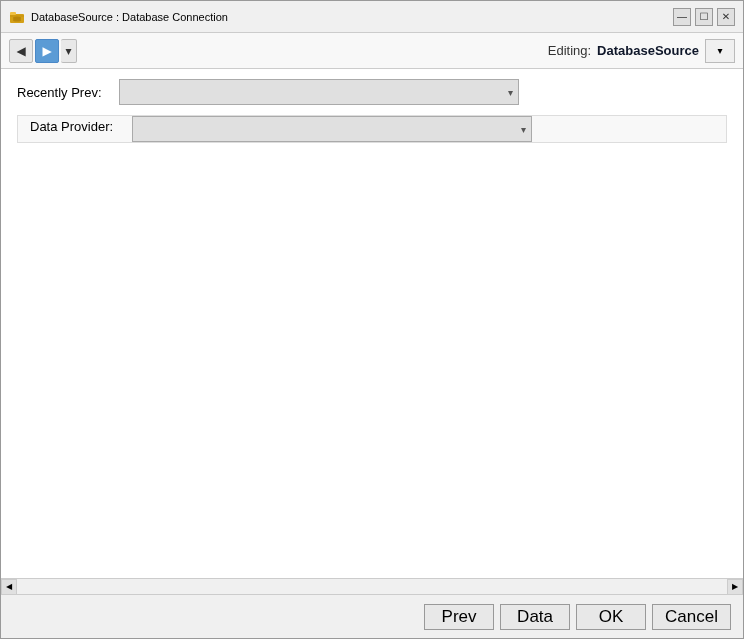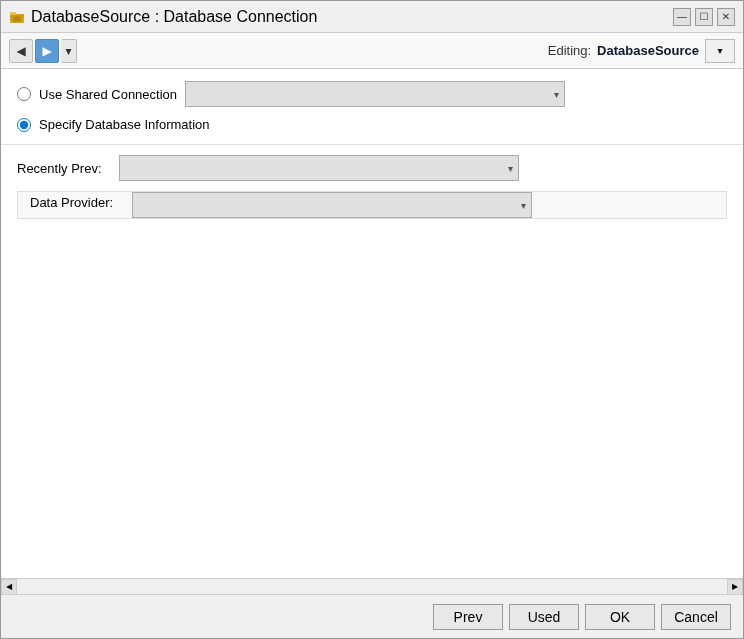--- a/index.html
+++ b/index.html
@@ -34,21 +34,21 @@
     .title-bar-left {
       display: flex;
       align-items: center;
       gap: 6px;
     }
     .title-icon {
       width: 16px;
       height: 16px;
     }
     .title-text {
-      font-size: 16px;
+      font-size: 11px;
       color: #000;
     }
     .title-bar-controls {
       display: flex;
       align-items: center;
       gap: 4px;
     }
     .title-btn {
       width: 18px;
       height: 18px;
@@ -219,21 +219,21 @@
       justify-content: flex-end;
       gap: 6px;
       height: 44px;
     }
     .footer-btn {
       min-width: 70px;
       height: 26px;
       border: 1px solid #999;
       background: #e8e8e8;
       cursor: pointer;
-      font-size: 14px;
+      font-size: 17px;
       color: #000;
       padding: 0 12px;
       display: flex;
       align-items: center;
       justify-content: center;
     }
     .dropdown-wrapper {
       flex: 1;
       max-width: 400px;
       position: relative;
@@ -301,40 +301,20 @@
       <span class="editing-label editing-value">DatabaseSource</span>
       <div class="editing-dropdown">
         <span>▾</span>
       </div>
     </div>
   </div>
 
   <div class="content-area">
     <div class="main-panel">
 
-      <div class="section">
-        <div class="radio-group">
-
-          <div class="radio-row">
-            <input type="radio" class="radio-input" name="connection-type" value="shared" style="">
-            <span class="radio-label">Use Shared Connection</span>
-            <div class="dropdown-wrapper" style="flex:1; max-width:380px;">
-              <select>
-                <option value=""></option>
-              </select>
-            </div>
-          </div>
-
-          <div class="radio-row">
-            <input type="radio" class="radio-input" name="connection-type" value="specify" checked="" style="">
-            <span class="radio-label">Specify Database Information</span>
-          </div>
-
-        </div>
-      </div>
 
       <div class="form-row">
         <span class="form-label">Recently Prev:</span>
         <div class="dropdown-wrapper">
           <select>
             <option value=""></option>
           </select>
         </div>
       </div>
 
@@ -359,18 +339,18 @@
       <span>◀</span>
     </div>
     <div style="flex:1; height:16px; background:#f0f0f0;"></div>
     <div class="h-scroll-right">
       <span>▶</span>
     </div>
   </div>
 
   <div class="footer">
     <button class="footer-btn">Prev</button>
-    <button class="footer-btn">Used</button>
+    <button class="footer-btn">Data</button>
     <button class="footer-btn">OK</button>
     <button class="footer-btn">Cancel</button>
   </div>
 
 </div>
 
 </body></html>

